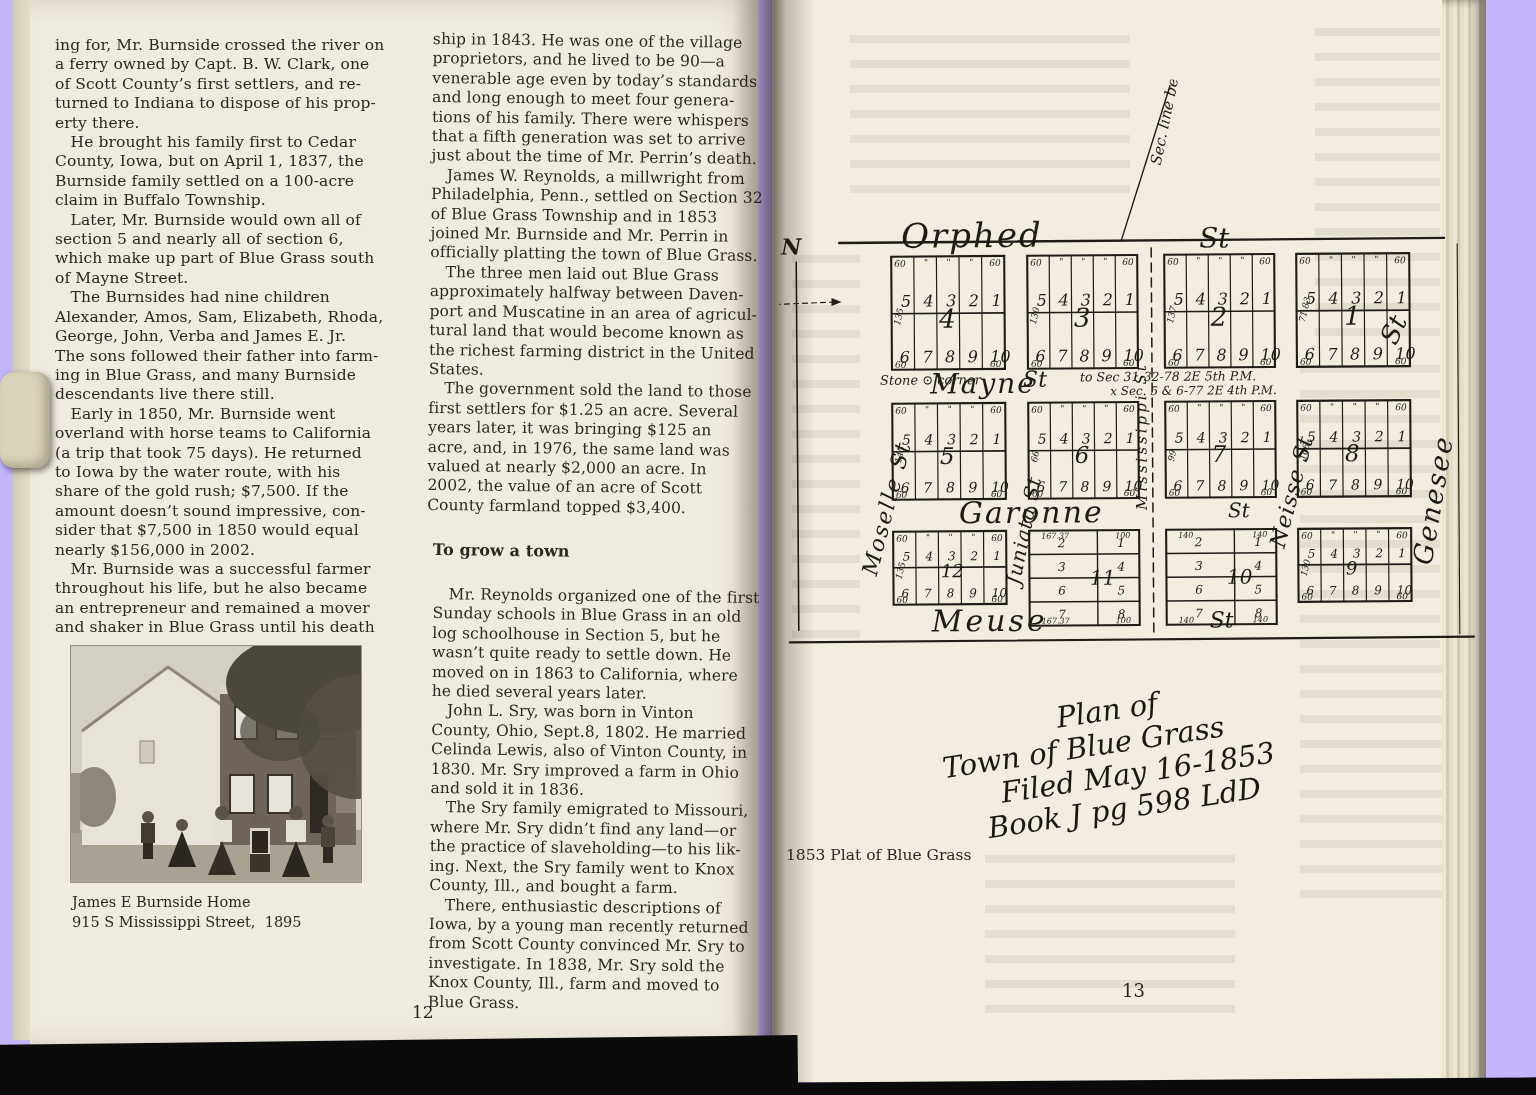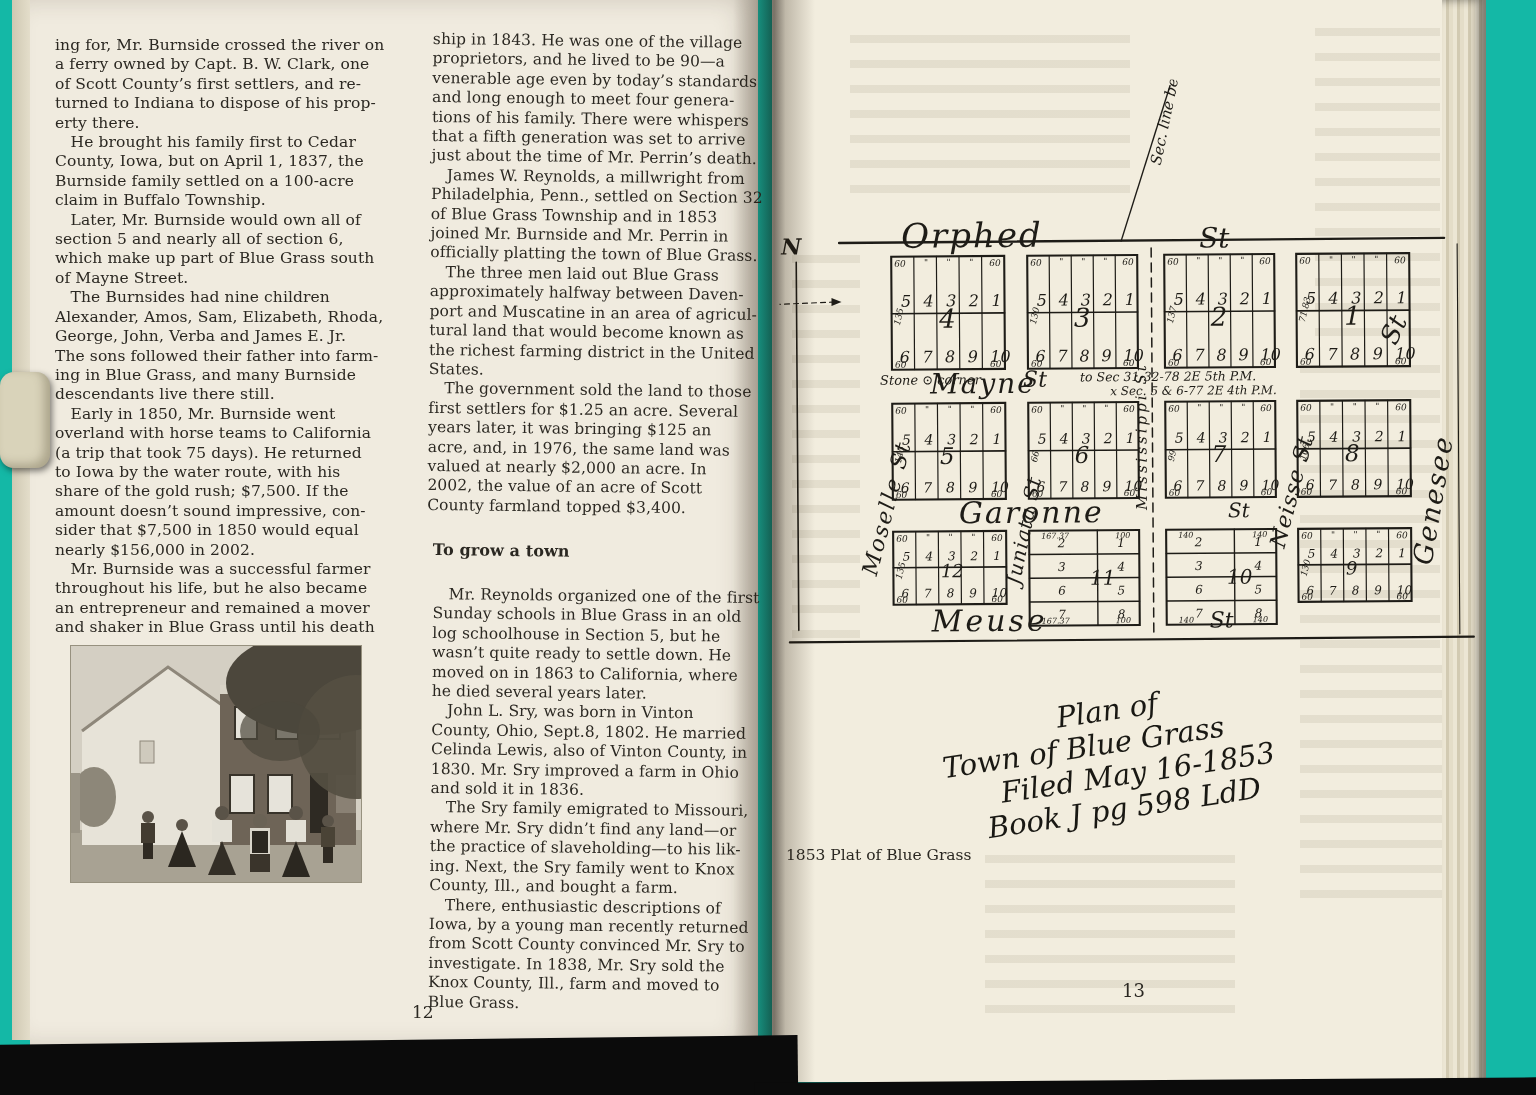--- a/index.html
+++ b/index.html
@@ -1,16 +1,16 @@
 <!DOCTYPE html>
 <html><head>
 <meta charset="utf-8">
 <style>
   html,body{margin:0;padding:0;background:#0b0b0b;width:1536px;height:1095px;overflow:hidden;}
-  #scene{position:relative;width:1536px;height:1095px;background:#14b8a6;font-family:"DejaVu Serif",serif;color:#2b2822;}
+  #scene{position:relative;width:1536px;height:1095px;background:#c4b5fd;font-family:"DejaVu Serif",serif;color:#2b2822;}
   .page{position:absolute;background:#f0ebdf;}
   #left-page{left:30px;top:0;width:728px;height:1046px;box-shadow:inset -18px 0 24px rgba(60,45,25,.18);}
   #left-edge-strip{left:12px;top:0;width:20px;height:1040px;background:linear-gradient(to right,#cfc8b2,#e6e0cd);}
   #thumb-tab{position:absolute;left:0;top:372px;width:50px;height:96px;background:#d9d3ba;border-radius:14px;box-shadow:inset -6px -4px 10px rgba(90,80,55,.35),2px 3px 6px rgba(0,0,0,.5);z-index:6;}
   #right-page{left:772px;top:0;width:672px;height:1082px;background:#f2edde;}
   #right-stack{position:absolute;left:1442px;top:0;width:44px;height:1086px;background:repeating-linear-gradient(to right,#ece6d4 0 4px,#d2cab2 4px 7px,#e4ddc8 7px 11px);box-shadow:inset -8px 0 10px rgba(0,0,0,.45);z-index:2;}
   #gutter{position:absolute;left:733px;top:0;width:82px;height:1092px;z-index:5;background:linear-gradient(to right,rgba(0,0,0,0) 0%,rgba(35,22,8,.22) 28%,rgba(20,12,4,.55) 50%,rgba(40,26,10,.25) 64%,rgba(0,0,0,0) 100%);}
   #black-bl{position:absolute;left:-12px;top:1040px;width:810px;height:80px;background:#0b0b0b;transform:rotate(-0.7deg);z-index:7;}
   #black-br{position:absolute;left:755px;top:1080px;width:800px;height:40px;background:#0b0b0b;transform:rotate(-0.4deg);z-index:7;}
 
@@ -120,20 +120,22 @@
       <circle cx="226" cy="168" r="7" fill="#5a5348"></circle>
         <rect x="216" y="175" width="20" height="22" fill="#e3e0d6"></rect>
         <polygon points="226,196 212,232 240,232" fill="#2b2720"></polygon>
       <circle cx="258" cy="176" r="6" fill="#5a5348"></circle>
         <rect x="251" y="182" width="14" height="20" fill="#4a4336"></rect>
         <rect x="253" y="202" width="10" height="16" fill="#2f2a22"></rect>
       <rect x="0" y="0" width="292" height="238" fill="none" stroke="#97917f" stroke-width="2"></rect>
     </svg>
   </div>
 
+  <div class="caption" style="left:72px;top:892px;">James E Burnside Home
+915 S Mississippi Street,  1895</div>
 
 
   <div class="bodytext" id="col2a" style="left:433px;top:30px;width:350px;">ship in 1843. He was one of the village
 proprietors, and he lived to be 90—a
 venerable age even by today’s standards
 and long enough to meet four genera-
 tions of his family. There were whispers
 that a fifth generation was set to arrive
 just about the time of Mr. Perrin’s death.
  James W. Reynolds, a millwright from

